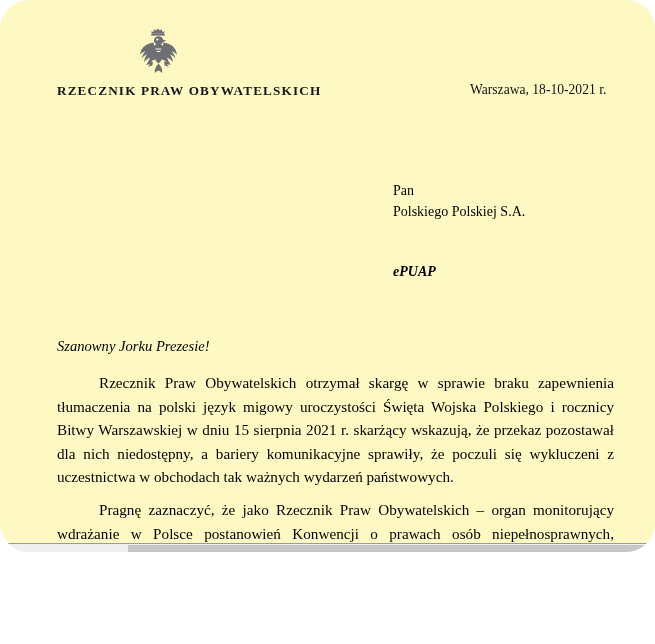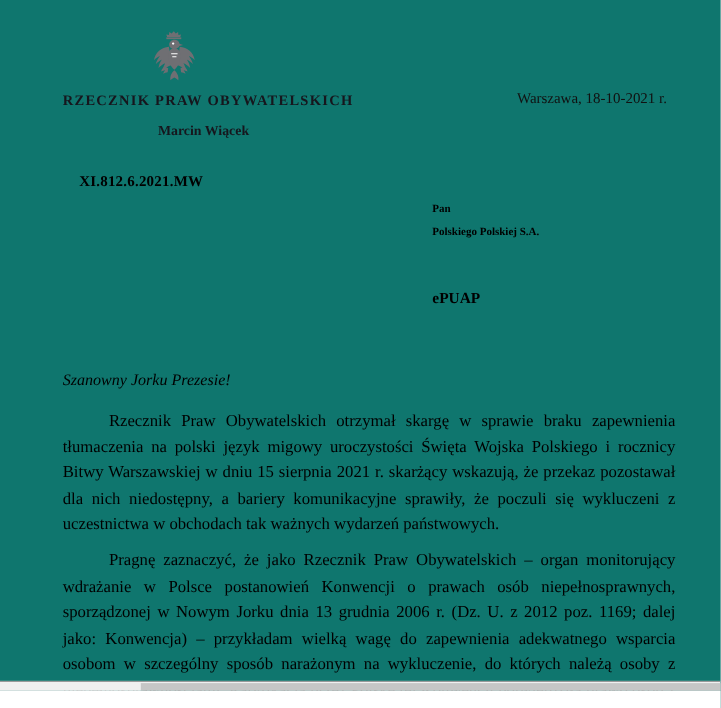--- a/index.html
+++ b/index.html
@@ -12,24 +12,25 @@
     height: 644px;
     overflow: hidden;
     font-family: "Liberation Serif", "DejaVu Serif", serif;
     color: #000000;
     position: relative;
   }
 
   .page {
     position: relative;
     width: 655px;
-    height: 628px;
-    background: #0f766e;
+    height: 552px;
+    background: #fef9c3;
     box-sizing: border-box;
     overflow: hidden;
+    border-radius: 29px;
   }
 
   
   .letterhead {
     position: absolute;
     left: 0;
     top: 0;
     width: 370px;
   }
   .emblem-wrap {
@@ -88,32 +89,33 @@
     font-weight: bold;
     letter-spacing: 0.2px;
     white-space: nowrap;
   }
 
   
   .addressee {
     position: absolute;
     left: 393px;
     top: 180px;
-    font-size: 10px;
-    font-weight: bold;
+    font-size: 14px;
+    font-weight: normal;
     line-height: 21px;
   }
   .addressee div { white-space: nowrap; }
   .epuap {
     position: absolute;
     left: 393px;
     top: 264px;
     font-size: 14px;
     font-weight: bold;
     white-space: nowrap;
+    font-style: italic;
   }
 
   
   .salutation {
     position: absolute;
     left: 57px;
     top: 338px;
     font-size: 14.6px;
     font-style: italic;
     white-space: nowrap;
@@ -194,26 +196,24 @@
           </g>
           <g fill="#ffffff">
             <ellipse cx="22.4" cy="13.6" rx="1.1" ry="1.0"></ellipse>
             <path d="M20.6 22.4 h5.8 v1.0 h-5.8z"></path>
             <path d="M21.6 25.1 h3.8 v.9 h-3.8z"></path>
           </g>
         </svg>
       </span>
     </div>
     <div class="office-title">RZECZNIK PRAW OBYWATELSKICH</div>
-    <div class="office-holder">Marcin Wiącek</div>
   </div>
 
   <div class="date-line">Warszawa, 18-10-2021 r.</div>
 
-  <div class="ref-number">XI.812.6.2021.MW</div>
 
   <div class="addressee">
     <div>Pan</div>
     <div>Polskiego Polskiej S.A.</div>
   </div>
   <div class="epuap">ePUAP</div>
 
   <div class="salutation">Szanowny Jorku Prezesie!</div>
 
   <div class="body-text">

